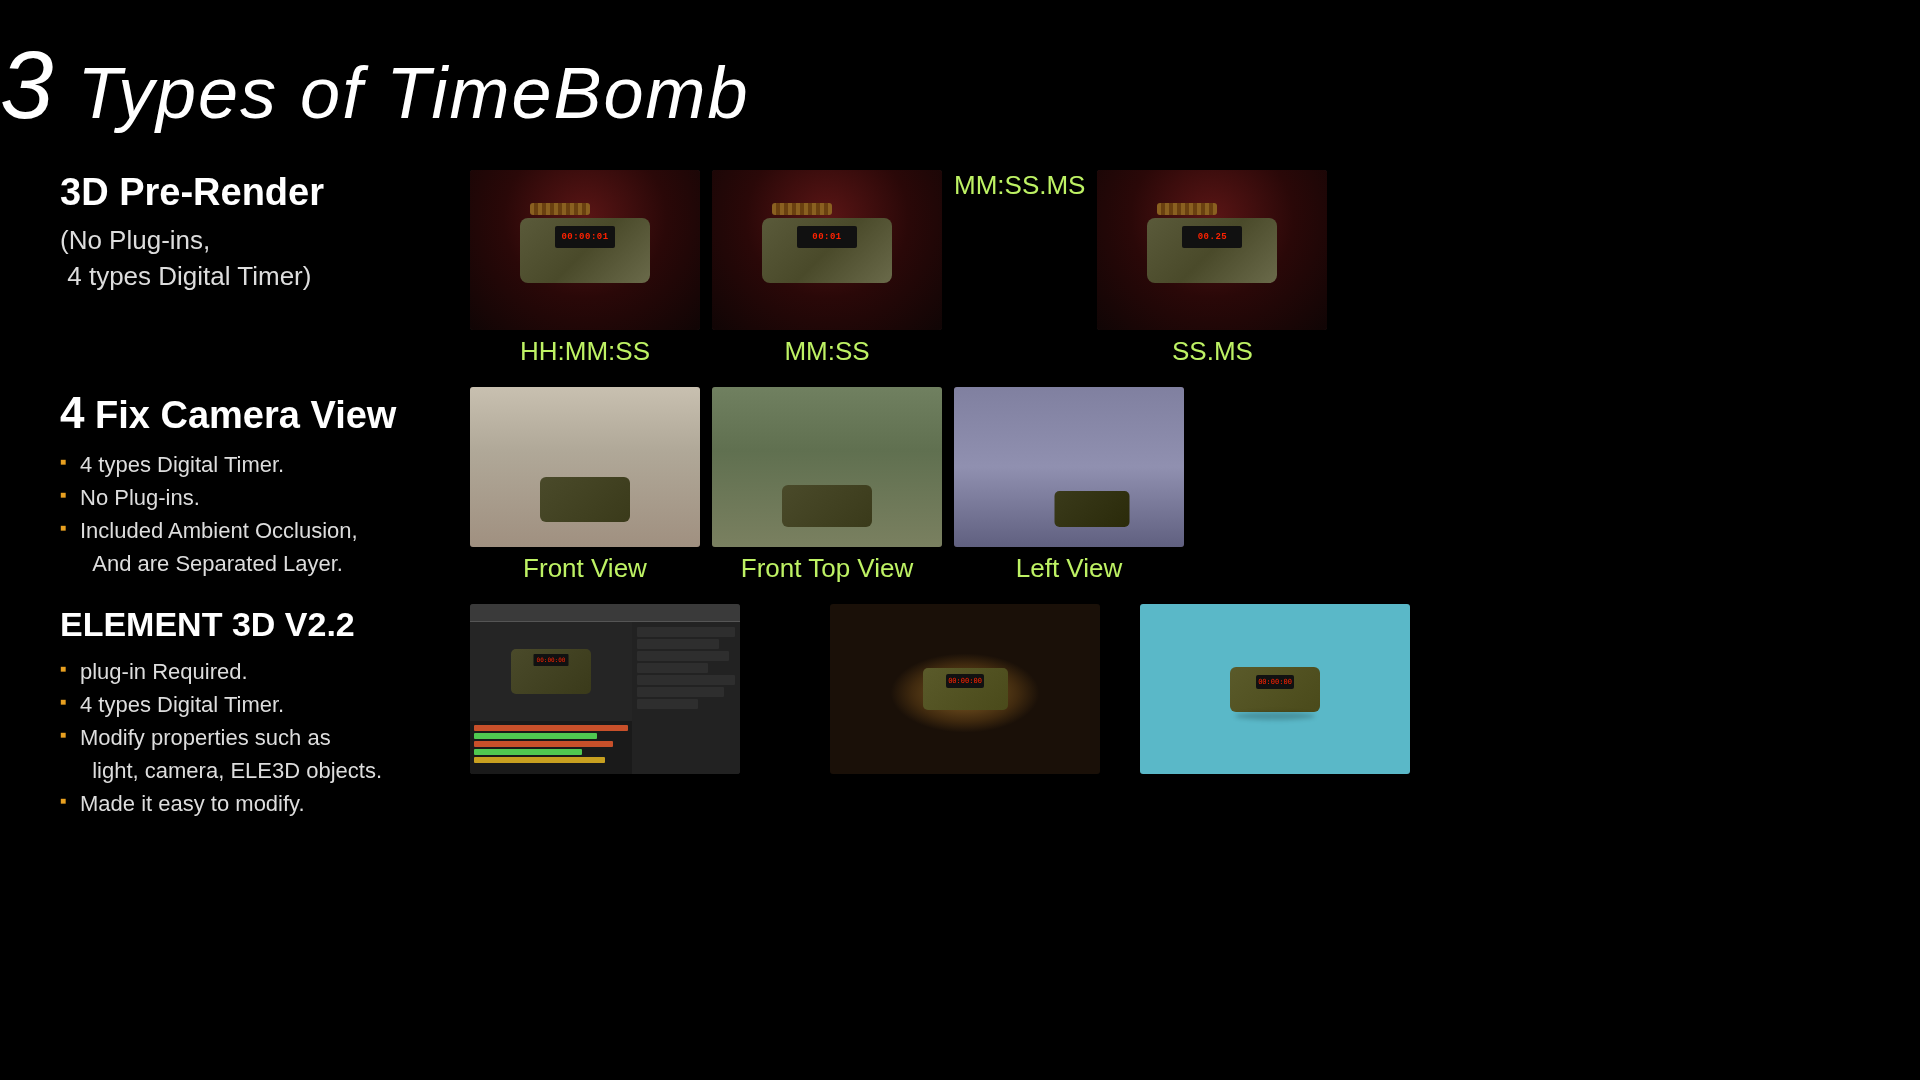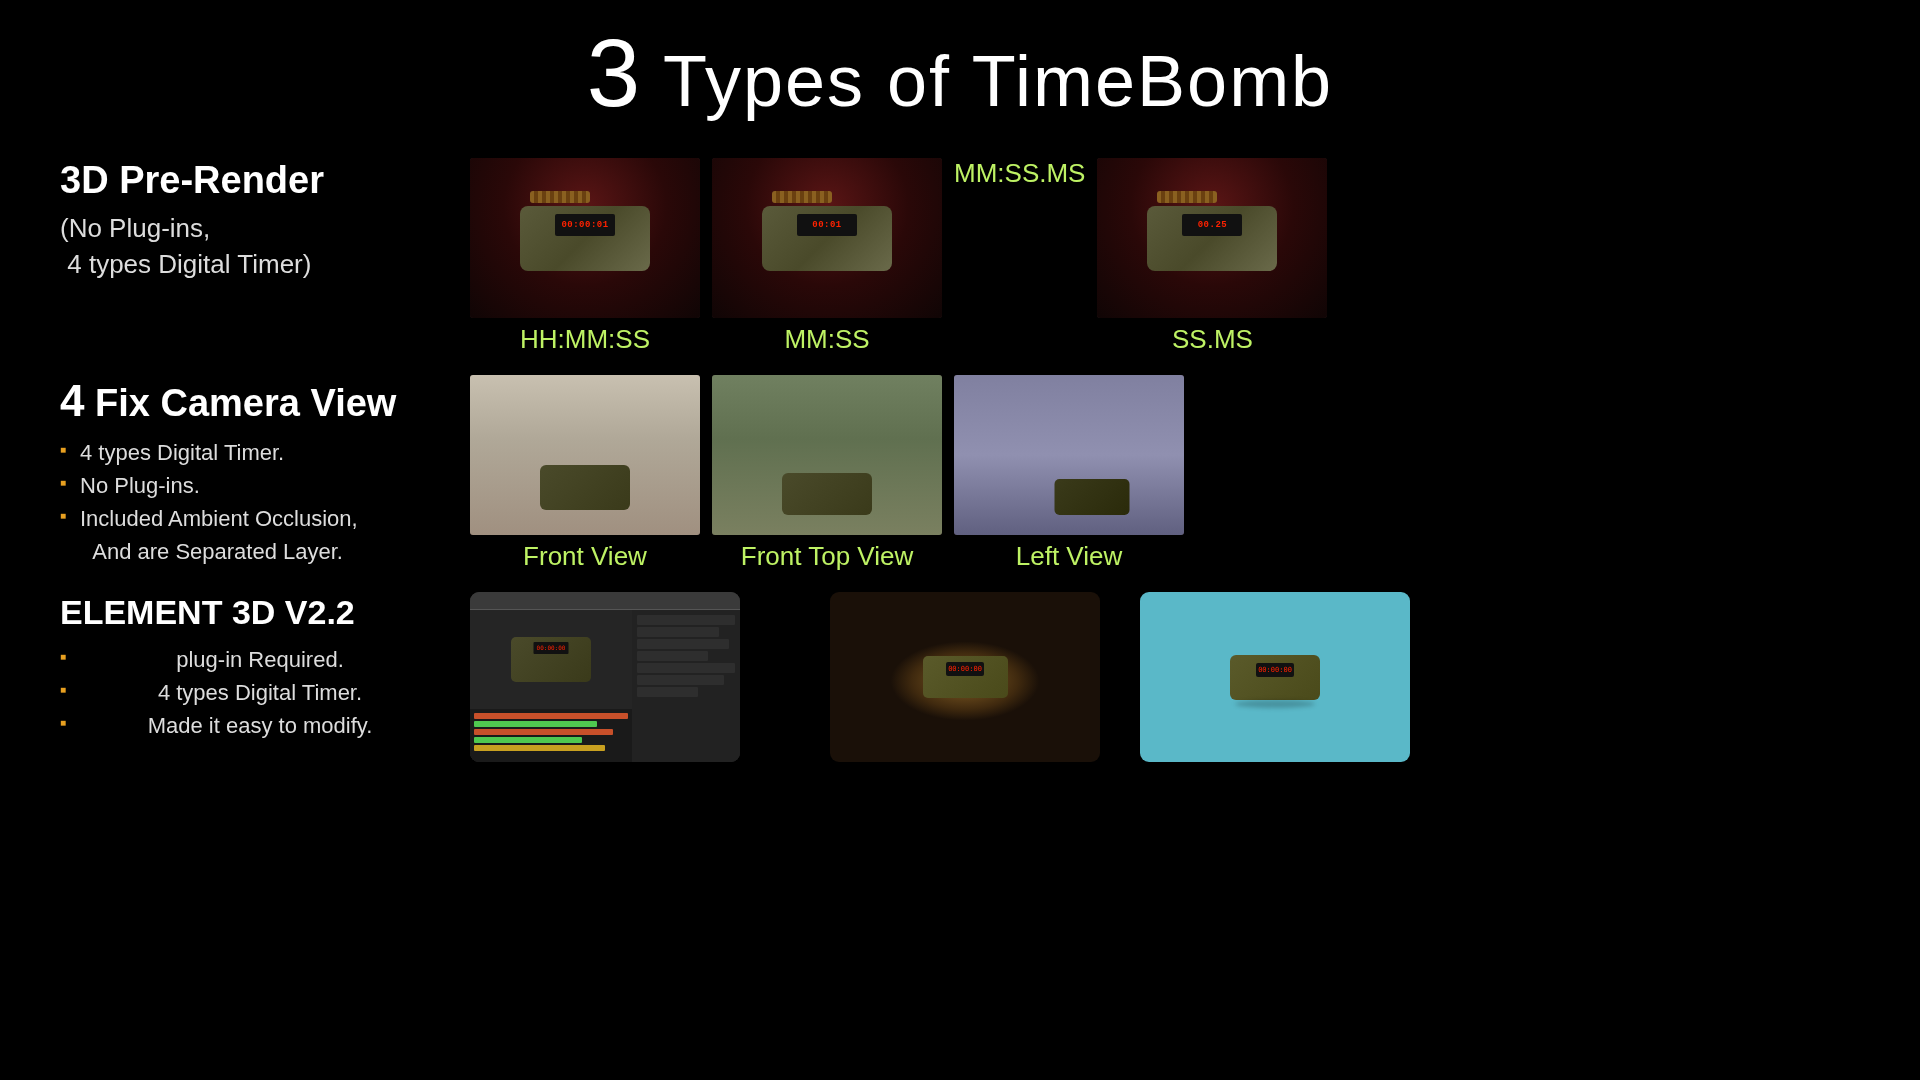--- a/index.html
+++ b/index.html
@@ -7,25 +7,25 @@
       background: #000;
       color: #fff;
       font-family: Arial, sans-serif;
       width: 1920px;
       height: 1080px;
       overflow: hidden;
       position: relative;
     }
 
     .page-title {
-      text-align: center;
-      padding-top: 18px;
+      padding-top: 30px;
       font-size: 72px;
       font-weight: 300;
       letter-spacing: 2px;
+      font-style: italic;
     }
     .page-title .num {
       font-size: 96px;
       font-weight: 300;
     }
 
     .main-content {
       display: flex;
       flex-direction: column;
       padding: 20px 60px;
@@ -196,21 +196,21 @@
 
     
     .element3d-images {
       display: flex;
       gap: 20px;
       flex: 1;
     }
 
     .elem-box {
       overflow: hidden;
-      border-radius: 9px;
+      border-radius: 3px;
       position: relative;
     }
 
     .elem-box-large {
       width: 270px;
       height: 170px;
     }
 
     .elem-box-medium {
       width: 270px;
@@ -494,23 +494,24 @@
           <div class="bomb-scene-left"></div>
         </div>
         <div class="image-caption">Left View</div>
       </div>
     </div>
   </div>
 
   <div class="section-row section-row-bottom">
     <div class="section-label">
       <h2 style="font-size:34px;">ELEMENT 3D V2.2</h2>
-      <ul style="margin-top:10px;text-align:center;">
+      <ul style="margin-top:10px;">
         <li>plug-in Required.</li>
         <li>4 types Digital Timer.</li>
+        <li>Modify properties such as<br>&nbsp;&nbsp;light, camera, ELE3D objects.</li>
         <li>Made it easy to modify.</li>
       </ul>
     </div>
     <div class="element3d-images">
 
       <div class="elem-box elem-box-large">
         <div class="ae-interface">
           <div class="ae-top-bar"></div>
           <div class="ae-panels">
             <div class="ae-left-panel">

